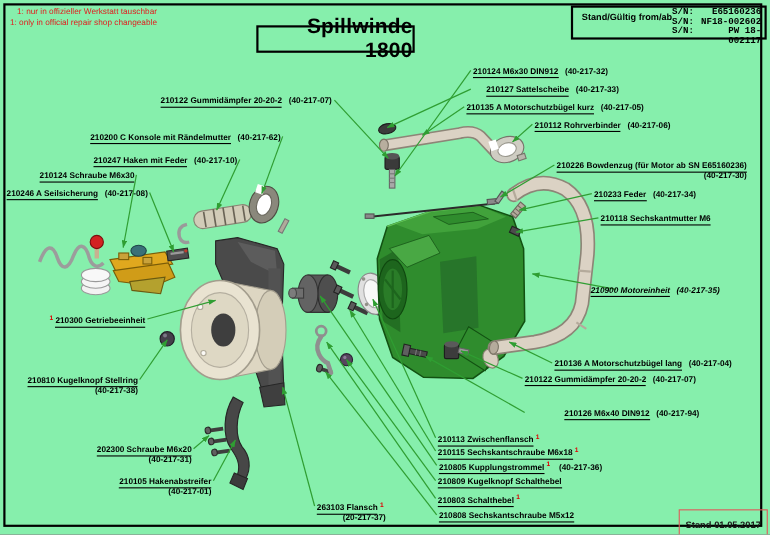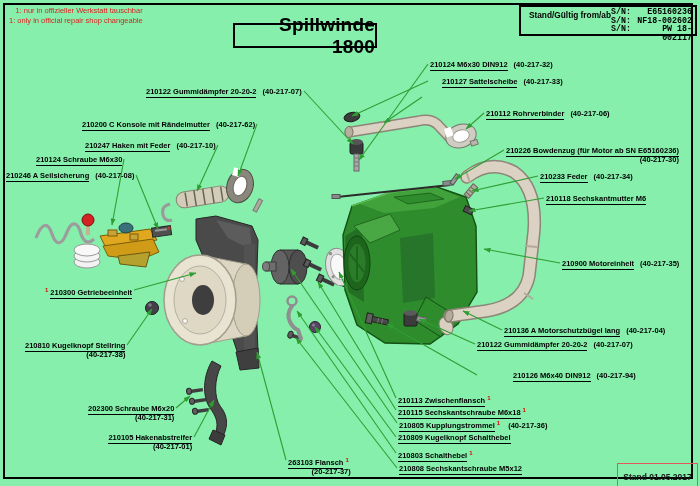--- a/index.html
+++ b/index.html
@@ -294,30 +294,31 @@
         <line x1="397" y1="423" x2="291" y2="269" class="leader" marker-end="url(#arrow)"></line>
         <line x1="396" y1="437" x2="315" y2="327" class="leader" marker-end="url(#arrow)"></line>
         <line x1="396" y1="453" x2="297" y2="311" class="leader" marker-end="url(#arrow)"></line>
         <line x1="397" y1="468" x2="296" y2="338" class="leader" marker-end="url(#arrow)"></line>
       </g>
   </svg>
 
   <div id="labels">
       <div class="plabel" style="left: 430px; top: 60px;"><span class="pname">210124 M6x30 DIN912</span><span class="pref">(40-217-32)</span></div>
       <div class="plabel" style="left: 430px; top: 77px; margin-left: 12px;"><span class="pname">210127 Sattelscheibe</span><span class="pref">(40-217-33)</span></div>
+      <div class="plabel" style="left: 424px; top: 93px;"><span class="pname">210135 A Motorschutzbügel kurz</span><span class="pref">(40-217-05)</span></div>
       <div class="plabel" style="left: 486px; top: 109px;"><span class="pname">210112 Rohrverbinder</span><span class="pref">(40-217-06)</span></div>
       <div class="plabel" style="left: 146px; top: 87px;"><span class="pname">210122 Gummidämpfer 20-20-2</span><span class="pref">(40-217-07)</span></div>
       <div class="plabel" style="left: 82px; top: 120px;"><span class="pname">210200 C Konsole mit Rändelmutter</span><span class="pref">(40-217-62)</span></div>
       <div class="plabel" style="left: 85px; top: 141px;"><span class="pname">210247 Haken mit Feder</span><span class="pref">(40-217-10)</span></div>
       <div class="plabel" style="left: 36px; top: 155px;"><span class="pname">210124 Schraube M6x30</span></div>
       <div class="plabel" style="left: 6px; top: 171px;"><span class="pname">210246 A Seilsicherung</span><span class="pref">(40-217-08)</span></div>
       <div class="plabel" style="left: 506px; top: 146px;"><span class="pname">210226 Bowdenzug (für Motor ab SN E65160236)</span><div class="pline2" style="margin-left:27px">(40-217-30)</div></div>
       <div class="plabel" style="left: 540px; top: 172px;"><span class="pname">210233 Feder</span><span class="pref">(40-217-34)</span></div>
       <div class="plabel" style="left: 546px; top: 194px;"><span class="pname">210118 Sechskantmutter M6</span></div>
-      <div class="plabel" style="left: 562px; top: 259px;"><span class="pname">210900 Motoreinheit</span><span class="pref">(40-217-35)</span></div>
+      <div class="plabel" style="left: 537px; top: 259px; font-style: italic;"><span class="pname">210900 Motoreinheit</span><span class="pref">(40-217-35)</span></div>
       <div class="plabel" style="left: 504px; top: 326px;"><span class="pname">210136 A Motorschutzbügel lang</span><span class="pref">(40-217-04)</span></div>
       <div class="plabel" style="left: 477px; top: 340px;"><span class="pname">210122 Gummidämpfer 20-20-2</span><span class="pref">(40-217-07)</span></div>
       <div class="plabel" style="left: 479px; top: 371px; padding-left: 34px;"><span class="pname">210126 M6x40 DIN912</span><span class="pref">(40-217-94)</span></div>
       <div class="plabel" style="left: 43px; top: 286px;"><span class="sup">1</span><span class="pname">210300 Getriebeeinheit</span></div>
       <div class="plabel" style="left: 25px; top: 341px;"><span class="pname">210810 Kugelknopf Stellring</span><div class="pline2" style="">(40-217-38)</div></div>
       <div class="plabel" style="left: 88px; top: 404px;"><span class="pname">202300 Schraube M6x20</span><div class="pline2" style="margin-left:47px">(40-217-31)</div></div>
       <div class="plabel" style="left: 108px; top: 433px;"><span class="pname">210105 Hakenabstreifer</span><div class="pline2" style="margin-left:45px">(40-217-01)</div></div>
       <div class="plabel" style="left: 288px; top: 456px;"><span class="pname">263103 Flansch</span><span class="sup">1</span><div class="pline2" style="margin-left:17px">(20-217-37)</div></div>
       <div class="plabel" style="left: 398px; top: 394px;"><span class="pname">210113 Zwischenflansch</span><span class="sup">1</span></div>
       <div class="plabel" style="left: 398px; top: 406px;"><span class="pname">210115 Sechskantschraube M6x18</span><span class="sup">1</span></div>

